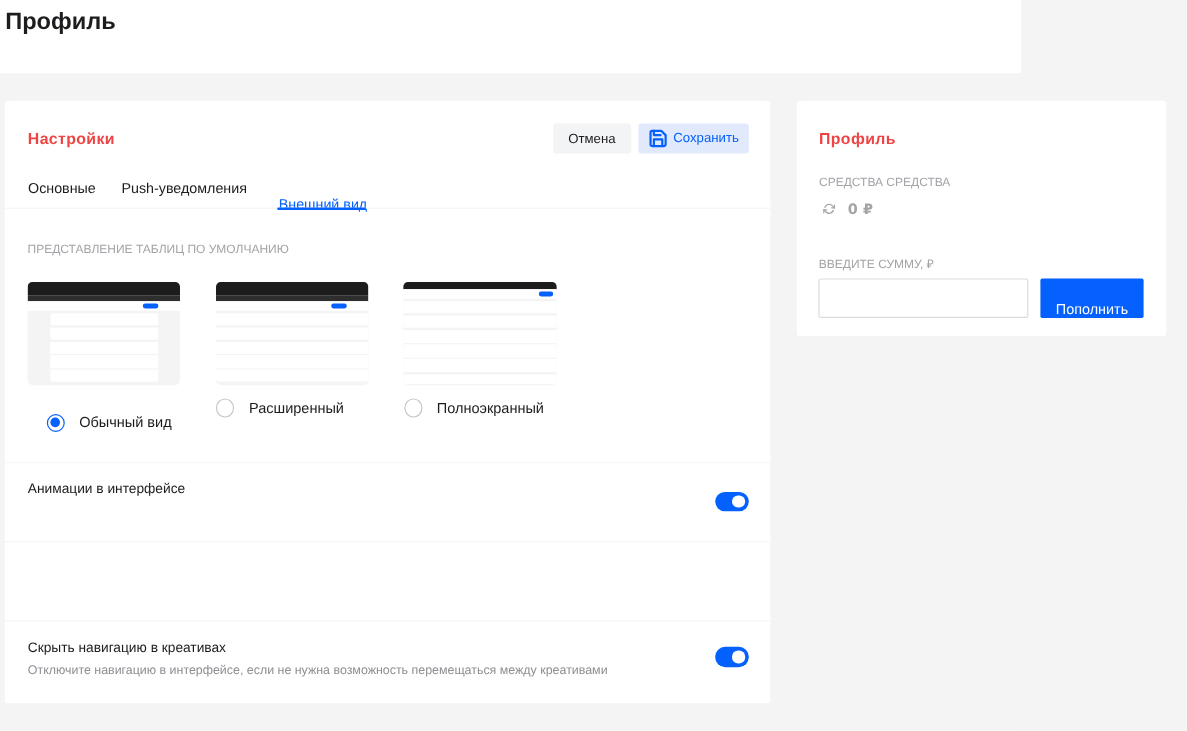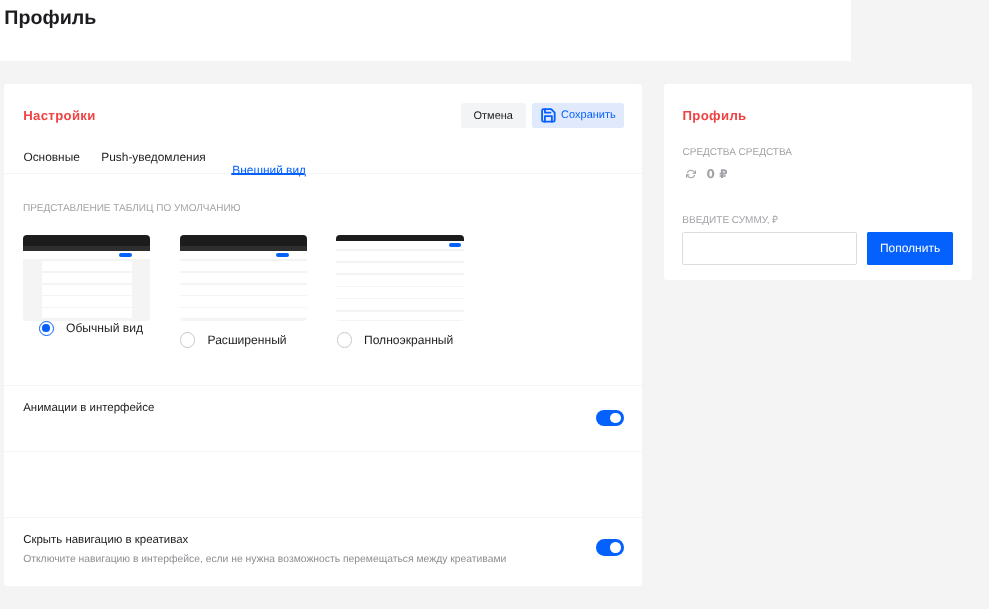--- a/index.html
+++ b/index.html
@@ -78,21 +78,21 @@
   
   .bal-label{position:absolute;font-size:10px;line-height:1;color:#a3a3a8;white-space:nowrap;}
   .bal-amount{position:absolute;word-spacing:0.1px;font-family:"Liberation Sans","DejaVu Sans",sans-serif;
      font-size:12px;font-weight:bold;line-height:1;color:#a3a3a8;white-space:nowrap;}
   .bal-amount span{font-family:"DejaVu Sans",sans-serif;}
   .refresh-icon{position:absolute;width:10px;height:10px;}
   .amount-input{position:absolute;left:18.7px;top:148.4px;width:174.4px;height:33px;box-sizing:border-box;
      border:1px solid #dcdcde;border-radius:1.5px;background:#fff;font-family:inherit;font-size:12px;
      padding:0 8px;color:#1d1d20;outline:none;}
   #btn-topup{left:203.3px;top:148.1px;width:86.5px;height:33px;background:#0561fd;color:#fff;
-     font-size:12px;border-radius:1.5px;}
+     font-size:12px;border-radius:1.5px;align-items:flex-end;}
 </style>
 </head>
 <body>
 
 <div id="root">
   <div class="page-header">
     <div class="page-title">Профиль</div>
   </div>
 
   <div class="card" id="settings-card">
@@ -160,21 +160,21 @@
       <div class="pv-body" style="padding:1.6px 0 0;">
         <div class="pv-row" style="height:10.6px;"></div>
         <div class="pv-row" style="height:10.6px;"></div>
         <div class="pv-row" style="height:10.6px;"></div>
         <div class="pv-row" style="height:10.6px;"></div>
         <div class="pv-row" style="height:10.6px;"></div>
         <div class="pv-row" style="height:8.6px; border-radius:0 0 2px 2px;"></div>
               </div>
     </div>
 
-    <div class="radio-wrap" style="left:18.2px;top:237px;padding-left:16px;">
+    <div class="radio-wrap" style="left:18.2px;top:261px;padding-left:16px;">
       <span class="radio on"></span>
       <span class="radio-label">Обычный вид</span>
     </div>
     <div class="radio-wrap" style="left:175.7px;top:248.7px;">
       <span class="radio"></span>
       <span class="radio-label">Расширенный</span>
     </div>
     <div class="radio-wrap" style="left:332.2px;top:248.7px;">
       <span class="radio"></span>
       <span class="radio-label">Полноэкранный</span>

